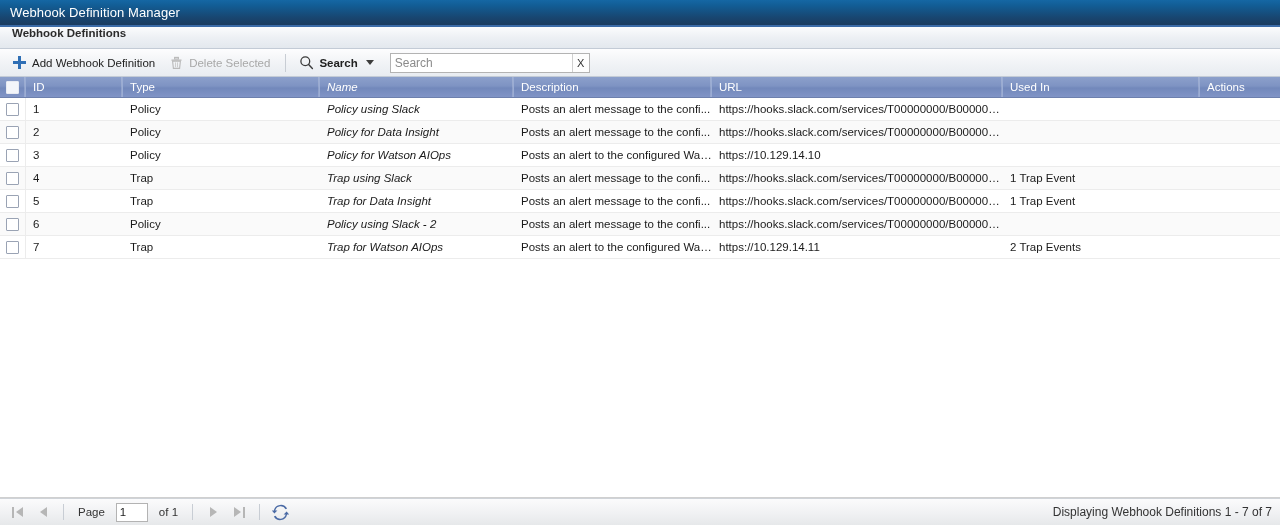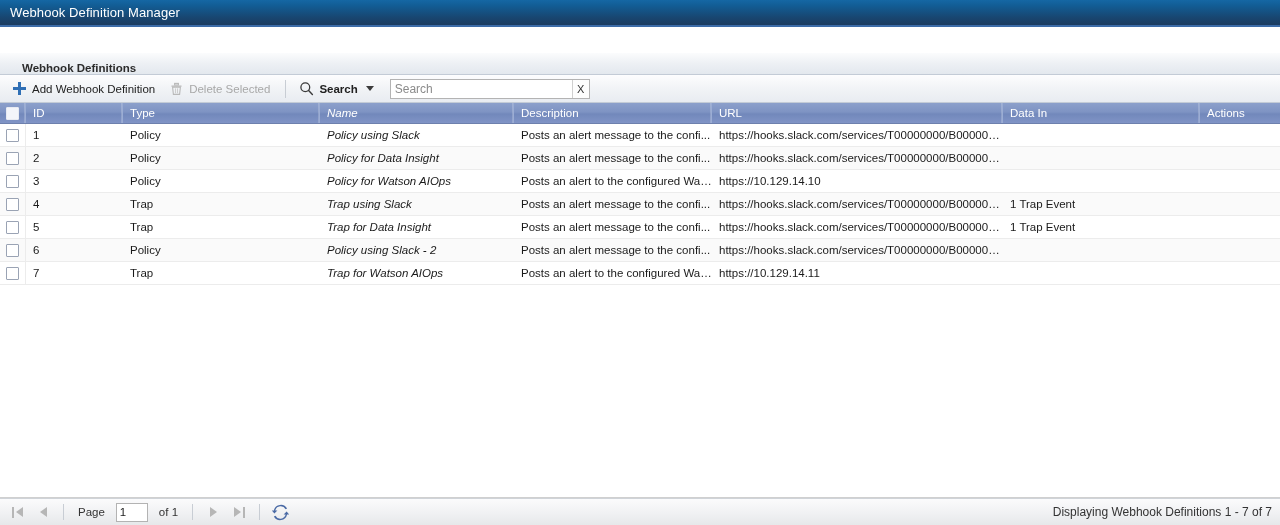--- a/index.html
+++ b/index.html
@@ -37,23 +37,22 @@
     line-height: 1;
   }
 
   
   .section-header {
     flex: 0 0 22px;
     height: 22px;
     background: linear-gradient(to bottom, #fbfcfd 0%, #edf0f4 50%, #e3e8ee 100%);
     border-bottom: 1px solid #c3cbd6;
     display: flex;
-    align-items: flex-end;
-    padding-left: 22px;
-    margin-top: 26px;
+    align-items: flex-start;
+    padding-left: 12px;
   }
   .section-header .label {
     font-size: 11.5px;
     font-weight: bold;
     color: #2b2b2b;
   }
 
   
   .toolbar {
     flex: 0 0 28px;
@@ -312,21 +311,21 @@
 
     <div class="grid-head">
       <div class="hcell cb c-cb">
         <span class="cb-square"></span>
       </div>
       <div class="hcell c-id">ID</div>
       <div class="hcell c-type">Type</div>
       <div class="hcell c-name">Name</div>
       <div class="hcell c-desc">Description</div>
       <div class="hcell c-url">URL</div>
-      <div class="hcell c-used">Data In</div>
+      <div class="hcell c-used">Used In</div>
       <div class="hcell c-act last">Actions</div>
     </div>
 
     <div class="grid-body" id="grid-body">
         <div class="row">
           <div class="cell cb c-cb">
             <span class="cb-square"></span>
           </div>
           <div class="cell c-id">
             <span class="txt">1</span>
@@ -491,20 +490,23 @@
             <span class="txt">Trap</span>
           </div>
           <div class="cell c-name">
             <span class="txt">Trap for Watson AIOps</span>
           </div>
           <div class="cell c-desc">
             <span class="txt">Posts an alert to the configured Wat...</span>
           </div>
           <div class="cell c-url">
             <span class="txt">https://10.129.14.11</span>
+          </div>
+          <div class="cell c-used">
+            <span class="txt">2 Trap Events</span>
           </div>
           <div class="cell c-act">
             <span class="txt"></span>
           </div>
         </div>
       </div>
   </div>
 
   <div class="pagerbar">
     <div class="pager-left">

